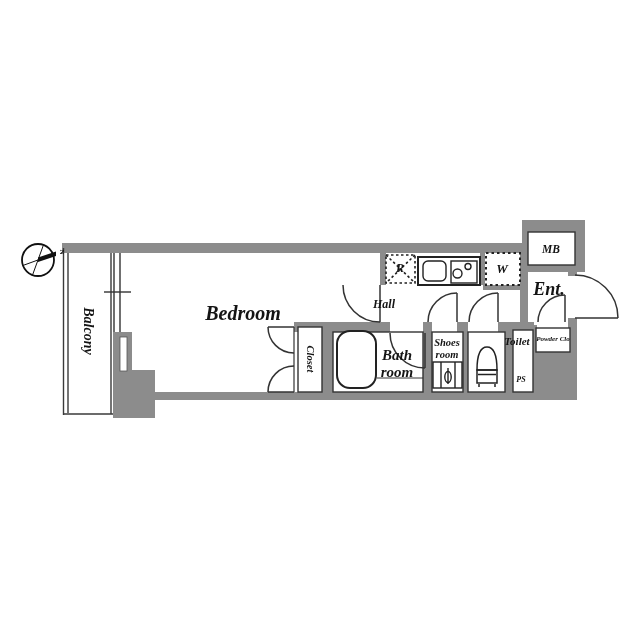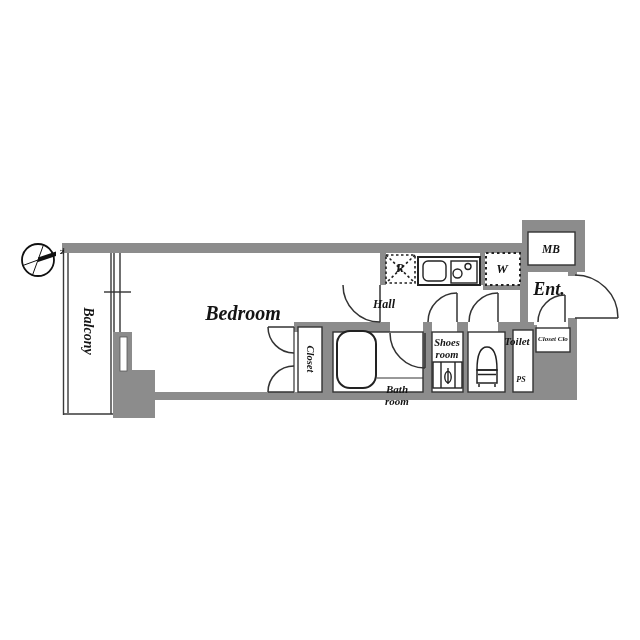--- a/index.html
+++ b/index.html
@@ -176,29 +176,29 @@
   <div class="lbl" style="left:400px;top:269px;font-size:12px;">R</div>
 
   <div class="lbl" style="left:502px;top:269px;font-size:13px;">W</div>
 
   <div class="lbl" style="left:551px;top:249px;font-size:11.5px;">MB</div>
 
   <div class="lbl" style="left:549px;top:289px;font-size:18px;">Ent.</div>
 
   <div class="lbl v" style="left:310px;top:359px;font-size:10.5px;">Closet</div>
 
-  <div class="lbl" style="left:397px;top:364px;font-size:11px;margin-top:31px;">
+  <div class="lbl" style="left:397px;top:364px;font-size:15px;">
     <div>Bath</div>
     <div>room</div>
   </div>
 
   <div class="lbl" style="left:447px;top:349px;font-size:10.5px;">
     <div>Shoes</div>
     <div>room</div>
   </div>
 
   <div class="lbl" style="left:486px;top:341px;font-size:11px;margin-left:31px;">Toilet</div>
 
   <div class="lbl" style="left:521px;top:380px;font-size:8px;">PS</div>
 
-  <div class="lbl" style="left:553px;top:340px;font-size:7px;">Closet Clo</div>
+  <div class="lbl" style="left:553px;top:340px;font-size:7px;">Powder Clo</div>
 
 </div>
 
 </body></html>

